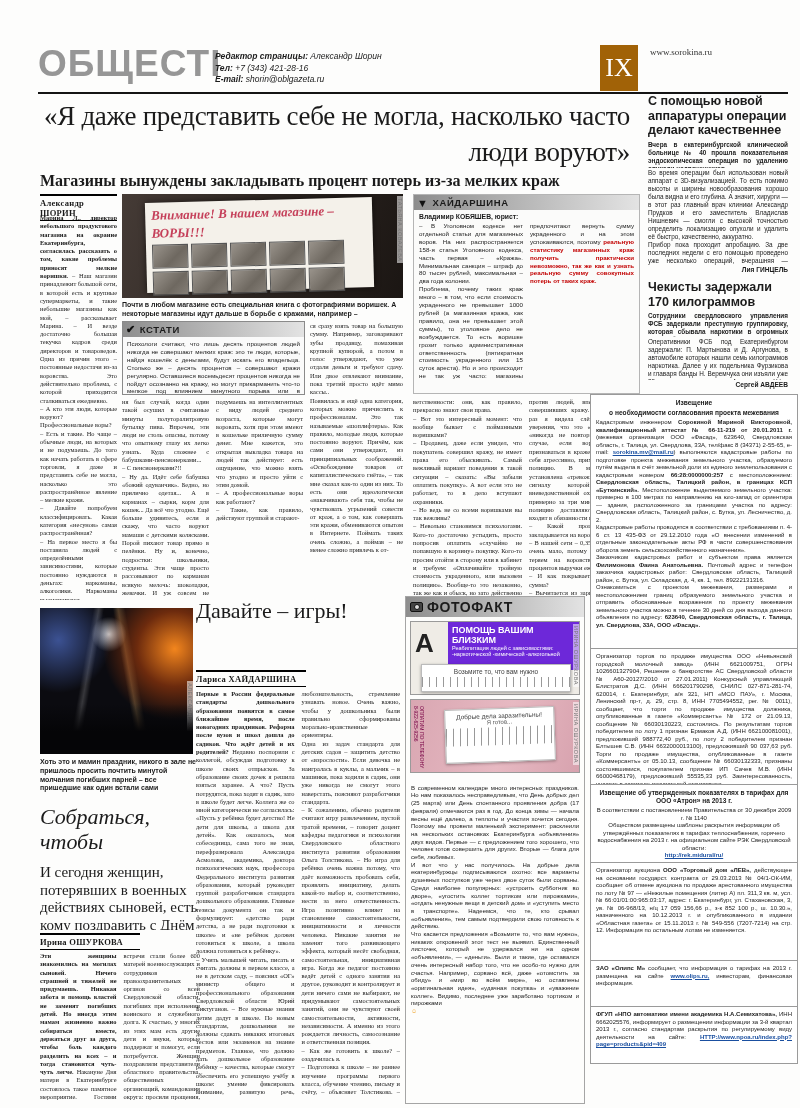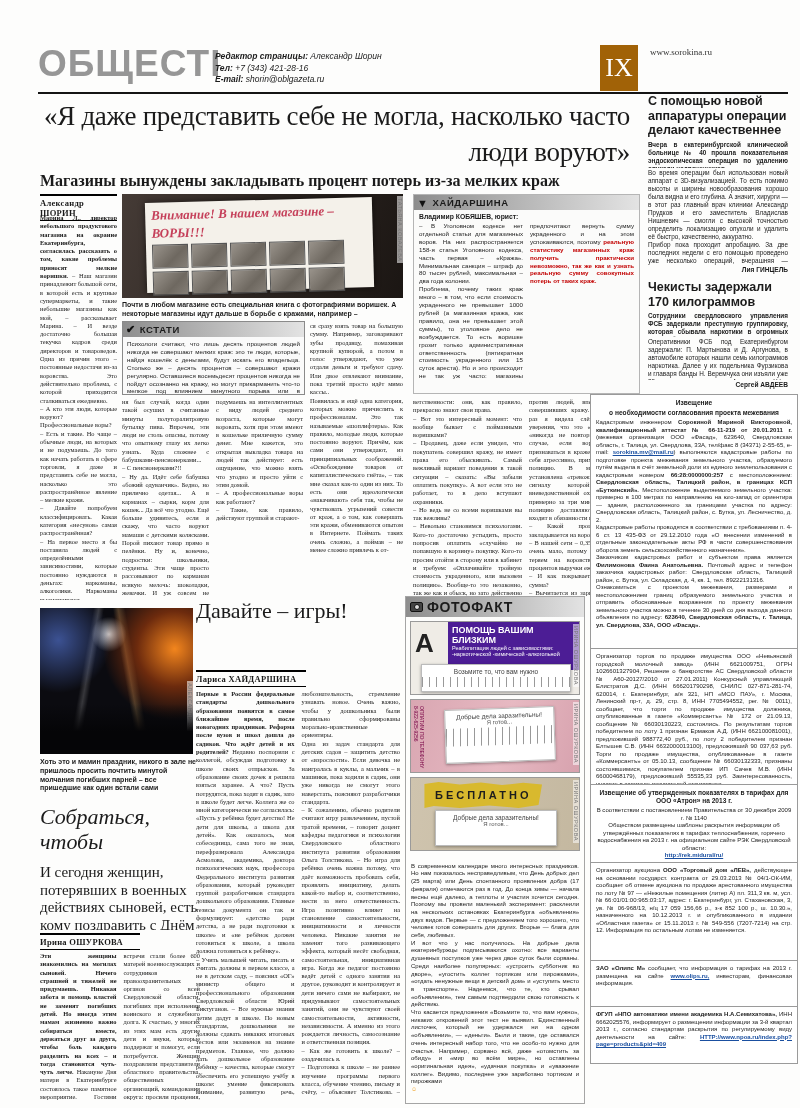--- a/index.html
+++ b/index.html
@@ -73,21 +73,21 @@
   .concert{background:
       radial-gradient(circle at 88% 28%,rgba(255,140,30,.95),rgba(255,90,10,.4) 22%,transparent 42%),
       radial-gradient(circle at 12% 22%,rgba(100,140,255,.55),transparent 30%),
       radial-gradient(circle at 45% 18%,rgba(255,255,255,.75),transparent 12%),
       linear-gradient(100deg,transparent 30%,rgba(255,255,255,.18) 33%,transparent 36%),
       linear-gradient(80deg,transparent 55%,rgba(255,200,120,.25) 58%,transparent 62%),
       #0b0b10;}
   .concert::after{content:"";position:absolute;left:0;right:0;bottom:0;height:34%;
       background:linear-gradient(to top,#050507 45%,transparent);}
   .ff-photo{position:relative;border:1px solid #9a9a9a;background:#efece6;}
-  .ff-red{position:absolute;left:22%;top:0;right:0;height:58%;background:#4c1d95;color:#fff;
+  .ff-red{position:absolute;left:22%;top:0;right:0;height:58%;background:#6d28d9;color:#fff;
           font-family:"Liberation Sans",sans-serif;padding:3px 4px;}
   .ff-red .l1{font-weight:bold;font-size:9px;}
   .ff-red .l2{font-size:5.5px;}
   .bigA{position:absolute;left:4px;top:6px;font-size:26px;font-weight:bold;color:#222;
         font-family:"Liberation Sans",sans-serif;}
   .flyer{position:absolute;background:#fff;border:1px solid #bbb;box-shadow:0 1px 3px rgba(0,0,0,.35);
          font-family:"Liberation Sans",sans-serif;text-align:center;}
   .flyer .t1{font-size:6.5px;color:#444;padding-top:3px;}
   .flyer .t2{font-size:6px;color:#555;}
   .comb{height:10px;margin-top:2px;background:repeating-linear-gradient(90deg,#999 0 1px,transparent 1px 7px);}
@@ -292,28 +292,20 @@
     <div class="ff-photo ff-pink" style="margin:4px;height:72px;">
       <div class="sidebar-smalltext">ОПЛАТИМ ПО ТЕЛЕФОНУ 8-922-625-9256</div>
       <div class="flyer" style="left:20%;top:8px;width:64%;height:52px;transform:rotate(-2deg);">
         <div class="t1">Добрые дела заразительны!</div>
         <div class="t2">Я готов...</div>
         <div class="comb" style="height:18px;"></div>
       </div>
       <div class="vcredit">ИРИНА ОШУРКОВА</div>
     </div>
 
-    <div class="ff-photo ff-tan" style="margin:4px;height:72px;">
-      <div class="torn">БЕСПЛАТНО</div>
-      <div class="flyer" style="left:14%;bottom:4px;width:72%;height:34px;">
-        <div class="t1">Добрые дела заразительны!</div>
-        <div class="t2">Я готов...</div>
-      </div>
-      <div class="vcredit">ИРИНА ОШУРКОВА</div>
-    </div>
 
     <div class="ff-caption jt pre" style="margin:4px 5px;">
       <span>В современном календаре много интересных праздников. Но нам показалось несправедливым, что День добрых дел (25 марта) или День спонтанного проявления добра (17 февраля) отмечаются раз в год. До конца зимы — начала весны ещё далеко, а теплоты и участия хочется сегодня. Поэтому мы провели маленький эксперимент: расклеили на нескольких остановках Екатеринбурга «объявления» двух видов. Первые — с предложением того хорошего, что человек готов совершить для других. Вторые — блага для себя, любимых.
 И вот что у нас получилось. На добрые дела екатеринбуржцы подписываются охотно: все варианты душевных поступков уже через двое суток были сорваны. Среди наиболее популярных: «устроить субботник во дворе», «угостить коллег тортиком или пирожками», «отдать ненужные вещи в детский дом» и «уступить место в транспорте». Надеемся, что те, кто срывал «объявления», тем самым подтвердили свою готовность к действию.
 Что касается предложения «Возьмите то, что вам нужно», никаких откровений этот тест не выявил. Единственный листочек, который не удержался ни на одном «объявлении», — «деньги». Были и такие, где оставался очень интересный набор того, что не особо-то нужно для счастья. Например, сорвано всё, даже «отомстить за обиду» и «мир во всём мире», но оставлены «оригинальная идея», «удачная покупка» и «уважение коллег». Видимо, последнее уже заработано тортиком и пирожками</span>
       <span class="smiley">☺</span>
     </div>
   </div>
 
 </div>

